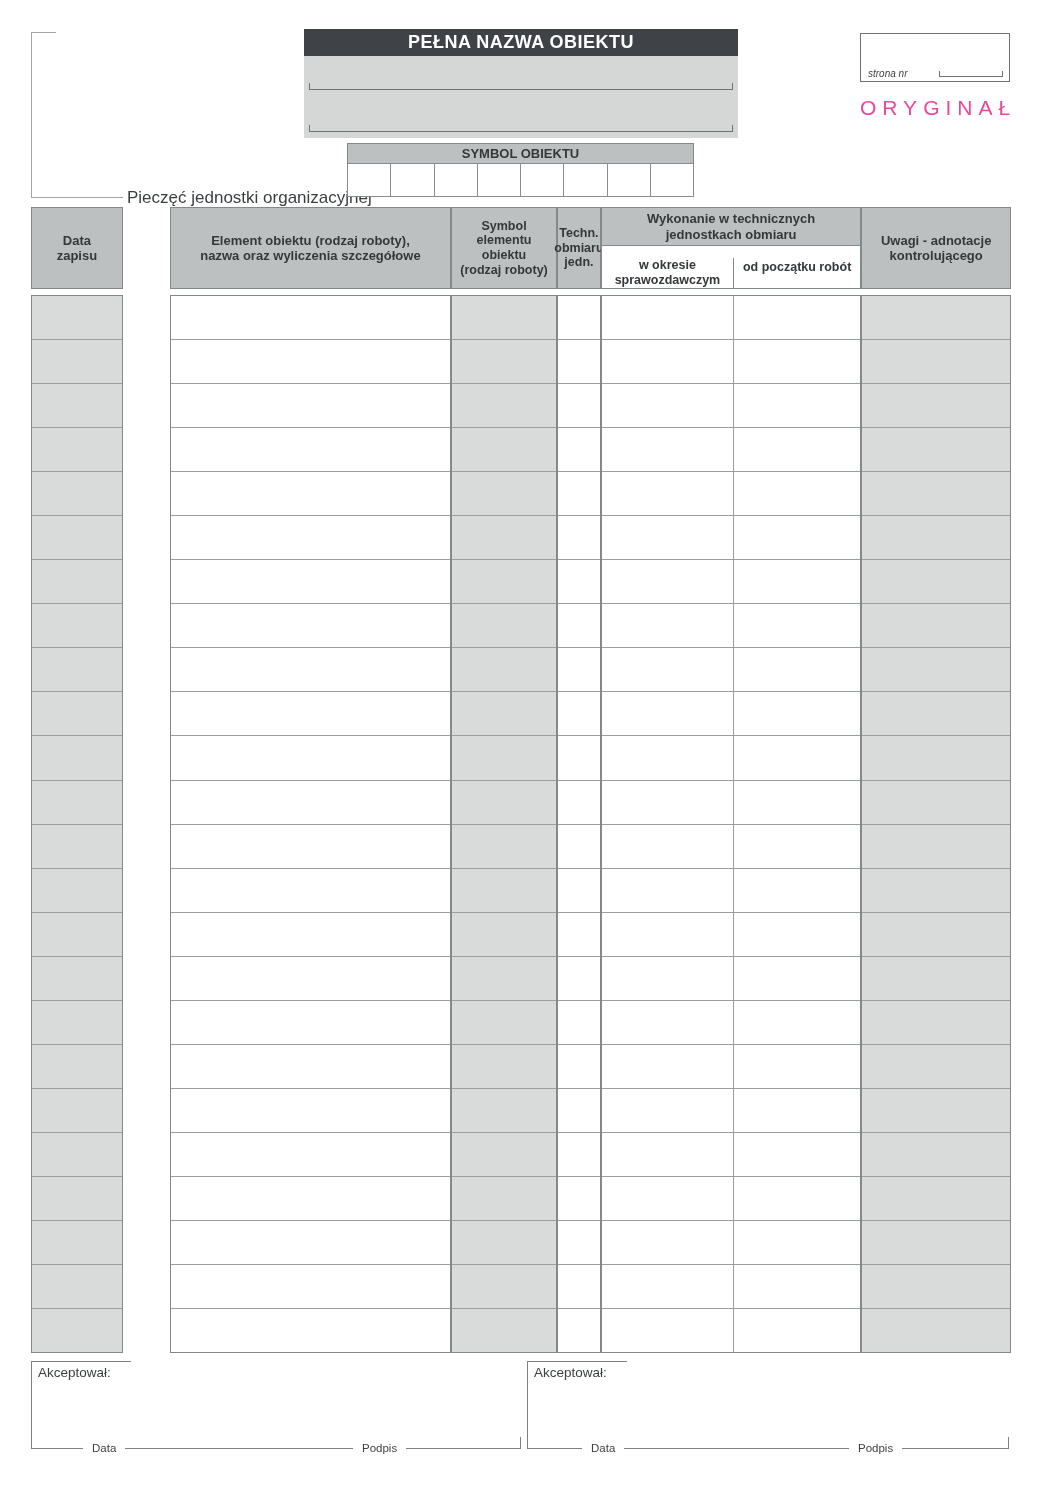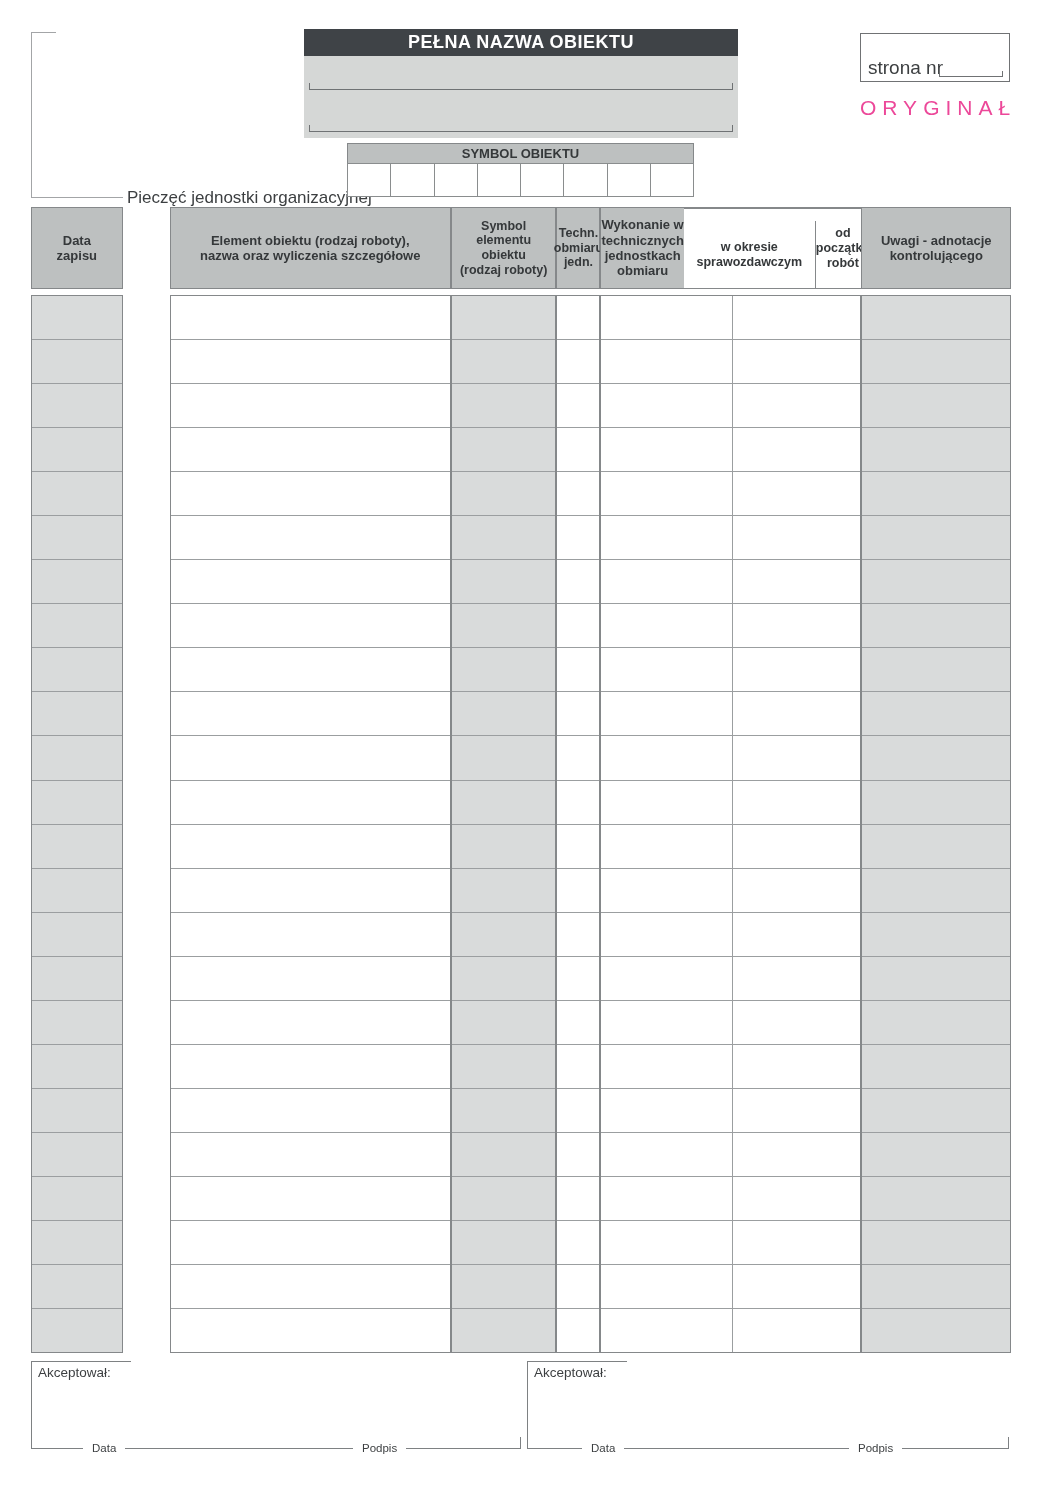--- a/index.html
+++ b/index.html
@@ -26,42 +26,42 @@
   .title-bar{position:absolute;left:304px;top:29px;width:434px;height:27px;background:#3f4347;
     color:#ffffff;font-weight:bold;font-size:18px;letter-spacing:.5px;
     display:flex;align-items:center;justify-content:center;}
   .name-box{position:absolute;left:304px;top:56px;width:434px;height:82px;background:#d5d7d6;}
   .wline{position:absolute;left:5px;right:5px;height:7px;
     border-left:1px solid #6f7274;border-right:1px solid #6f7274;border-bottom:1px solid #6f7274;}
   .wline.l1{top:27px;}
   .wline.l2{top:69px;}
   
   .page-box{position:absolute;left:860px;top:33px;width:150px;height:49px;border:1px solid #707274;background:#fff;}
-  .page-label{position:absolute;left:7px;bottom:2px;font-size:19px;color:#3c3f41;}
+  .page-label{position:absolute;left:7px;bottom:2px;font-style:italic;font-size:10px;color:#3c3f41;}
   .pg-line{position:absolute;right:6px;bottom:4px;width:64px;height:6px;
     border-left:1px solid #707274;border-right:1px solid #707274;border-bottom:1px solid #707274;}
   .copy-label{position:absolute;left:860px;top:96px;width:150px;text-align:center;
     font-size:21px;letter-spacing:6px;color:#ec4899;font-weight:500;}
   
   .symbol-hdr{position:absolute;left:347px;top:143px;width:347px;height:21px;background:var(--hdr-bg);
     border:1px solid var(--border);display:flex;align-items:center;justify-content:center;
     font-weight:bold;font-size:13px;color:var(--ink);}
   .symbol-cells{position:absolute;left:347px;top:163px;width:347px;height:34px;
     border:1px solid #8a8d8e;display:flex;background:#fff;}
   .sym-cell{flex:1;}
   .sym-cell + .sym-cell{border-left:1px solid #8a8d8e;}
   
   .tbl{position:absolute;left:31px;top:207px;width:980px;display:flex;justify-content:space-between;}
   .strip{display:flex;flex-direction:column;}
   .c1{width:92px;}.c2{width:282px;margin-left:47px;}.c3{width:106px;border-radius:7px;}.c4{width:44px;}.c5{width:261px;}.c6{width:150px;}
   .hdr{height:82px;border:1px solid var(--border);background:var(--hdr-bg);
     display:flex;align-items:center;justify-content:center;text-align:center;
     font-weight:bold;font-size:13px;line-height:1.18;white-space:pre-line;color:var(--ink);}
   .c3 .hdr,.c4 .hdr{font-size:12.5px;}
-  .c5 .hdr{padding:0;flex-direction:row;align-items:stretch;justify-content:flex-start;}
+  .c5 .hdr{padding:0;flex-direction:column;align-items:stretch;justify-content:center;}
   .grp-top{flex:0 0 37px;display:flex;align-items:center;justify-content:center;white-space:pre-line;}
   .grp-sub{flex:1;display:flex;border-top:1px solid var(--border);background:#ffffff;}
   .grp-sub .sub{display:flex;align-items:center;justify-content:center;white-space:pre-line;font-size:12.5px;}
   .grp-sub .sub-left{width:132px;border-right:1px solid var(--border);margin-top:12px;}
   .grp-sub .sub-right{flex:1;}
   .bodycol{margin-top:6px;height:1058px;border:1px solid var(--border);display:flex;flex-direction:column;background:#ffffff;}
   .c1 .bodycol,.c3 .bodycol,.c6 .bodycol{background:var(--shade);}
   .row{flex:1;}
   .row + .row{border-top:1px solid var(--row-line);}
   .row.split{display:flex;}

